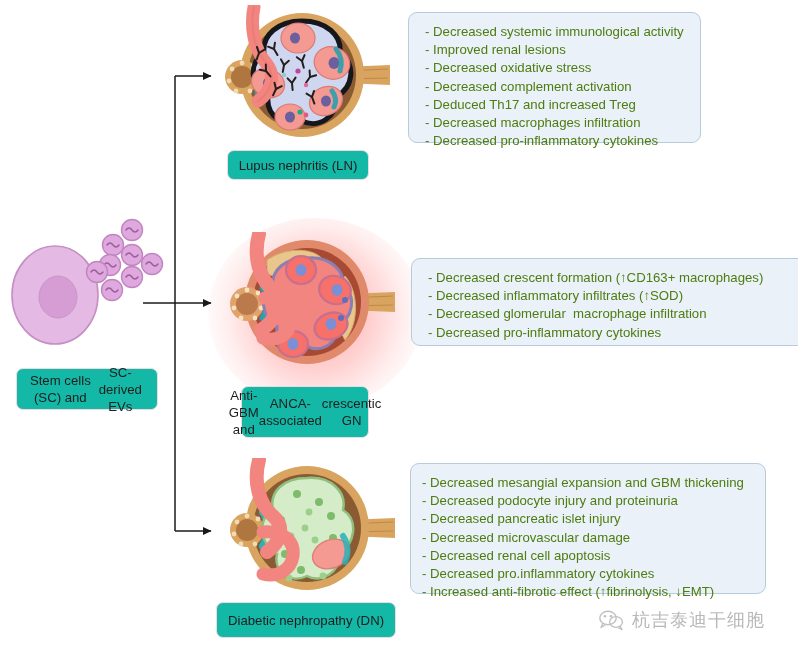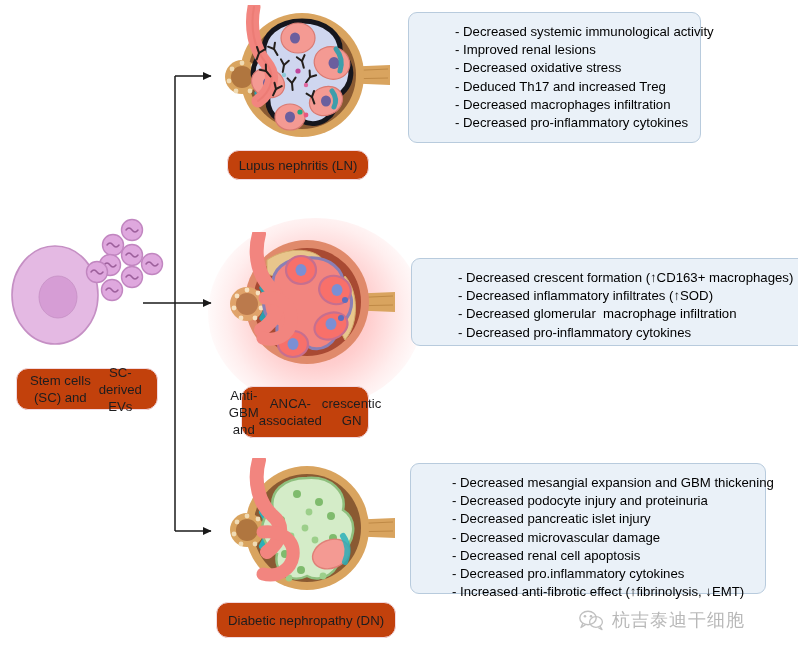--- a/index.html
+++ b/index.html
@@ -25,30 +25,29 @@
   .outcome-box {
     background: #eaf1f8;
     border: 1px solid #b8cbdd;
     border-radius: 9px;
     box-sizing: border-box;
     padding: 10px 14px 10px 16px;
   }
   .outcome-line {
     font-size: 13.2px;
     line-height: 18.2px;
-    color: #000000;
+    color: #4d7c0f;
     white-space: pre;
-    margin-left: 30px;
   }
 
   
   .label-chip {
-    background: #c2410c;
+    background: #14b8a6;
     border: 1px solid #f2d9e1;
-    border-radius: 12px;
+    border-radius: 7px;
     box-sizing: border-box;
     display: flex;
     align-items: center;
     justify-content: center;
     text-align: center;
     color: #1d1d1f;
     font-size: 13.2px;
     line-height: 17px;
     padding: 4px 10px;
   }
@@ -387,20 +386,21 @@
   </svg>
 
   <div class="label-chip abs" style="left:216px; top:602px; width:180px; height:36px;">
     <span>Diabetic nephropathy (DN)</span>
   </div>
 
   <div class="outcome-box abs" style="left:408px; top:12px; width:293px; height:131px;">
     <div class="outcome-line">- Decreased systemic immunological activity</div>
     <div class="outcome-line">- Improved renal lesions</div>
     <div class="outcome-line">- Decreased oxidative stress</div>
+    <div class="outcome-line">- Decreased complement activation</div>
     <div class="outcome-line">- Deduced Th17 and increased Treg</div>
     <div class="outcome-line">- Decreased macrophages infiltration</div>
     <div class="outcome-line">- Decreased pro-inflammatory cytokines</div>
   </div>
 
   <div class="outcome-box abs" style="left:411px; top:258px; width:400px; height:88px;">
     <div class="outcome-line">- Decreased crescent formation (↑CD163+ macrophages)</div>
     <div class="outcome-line">- Decreased inflammatory infiltrates (↑SOD)</div>
     <div class="outcome-line">- Decreased glomerular  macrophage infiltration</div>
     <div class="outcome-line">- Decreased pro-inflammatory cytokines</div>
@@ -409,21 +409,21 @@
   <div class="outcome-box abs" style="left:410px; top:463px; width:356px; height:131px;padding-left:11px;">
     <div class="outcome-line">- Decreased mesangial expansion and GBM thickening</div>
     <div class="outcome-line">- Decreased podocyte injury and proteinuria</div>
     <div class="outcome-line">- Decreased pancreatic islet injury</div>
     <div class="outcome-line">- Decreased microvascular damage</div>
     <div class="outcome-line">- Decreased renal cell apoptosis</div>
     <div class="outcome-line">- Decreased pro.inflammatory cytokines</div>
     <div class="outcome-line">- Increased anti-fibrotic effect (↑fibrinolysis, ↓EMT)</div>
   </div>
 
-  <div class="watermark abs" style="left:578px; top:608px;align-items:center;">
+  <div class="watermark abs" style="left:598px; top:608px;align-items:center;">
     <svg width="26" height="22" viewBox="0 0 26 22">
       <ellipse cx="10" cy="9" rx="8.2" ry="6.8" fill="none" stroke="#9a9a9a" stroke-width="1.4"></ellipse>
       <path d="M5,14 L3,18.5 L7.5,15.6" fill="none" stroke="#9a9a9a" stroke-width="1.4" stroke-linejoin="round"></path>
       <circle cx="7" cy="7.2" r="1.3" fill="#9a9a9a"></circle>
       <circle cx="13" cy="7.2" r="1.3" fill="#9a9a9a"></circle>
       <ellipse cx="18" cy="13" rx="6.4" ry="5.4" fill="none" stroke="#9a9a9a" stroke-width="1.3"></ellipse>
       <path d="M22,17 L24,20.6 L20.4,18.6" fill="none" stroke="#9a9a9a" stroke-width="1.3" stroke-linejoin="round"></path>
     </svg>
     <span class="watermark-text">杭吉泰迪干细胞</span>
   </div>

